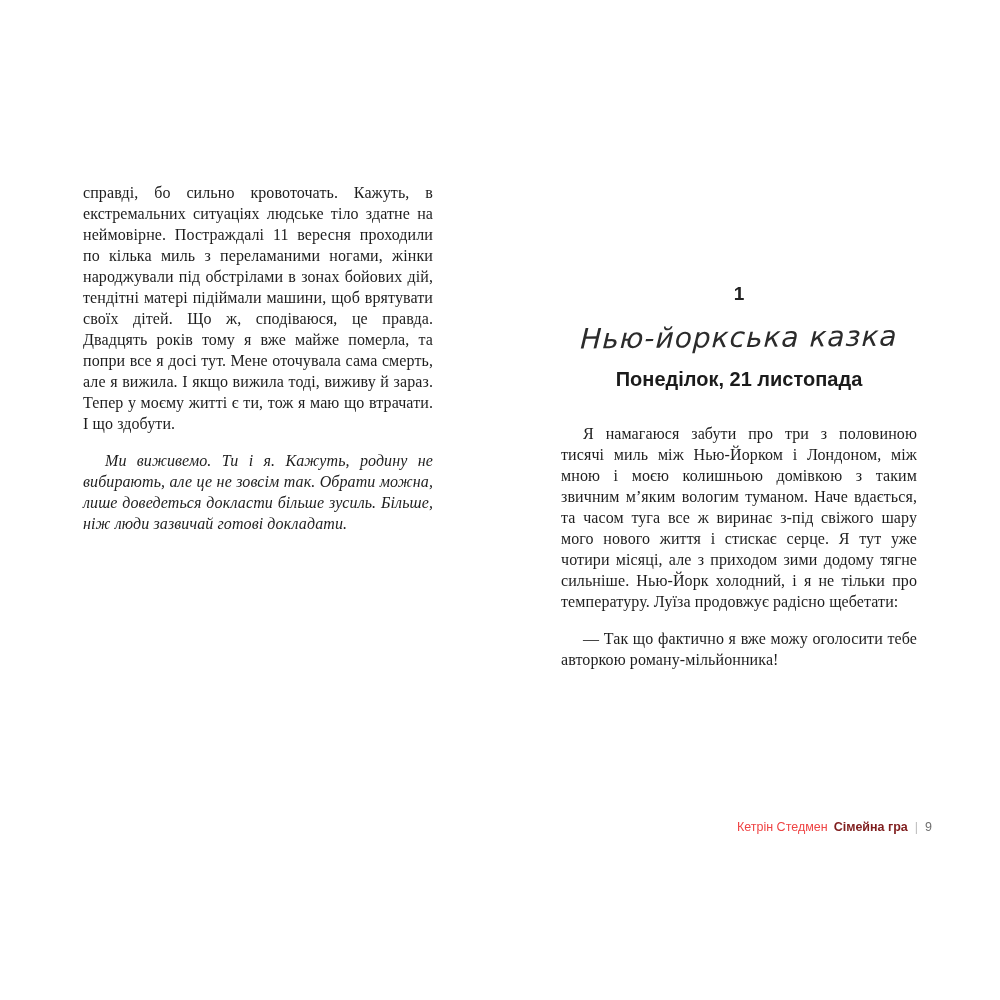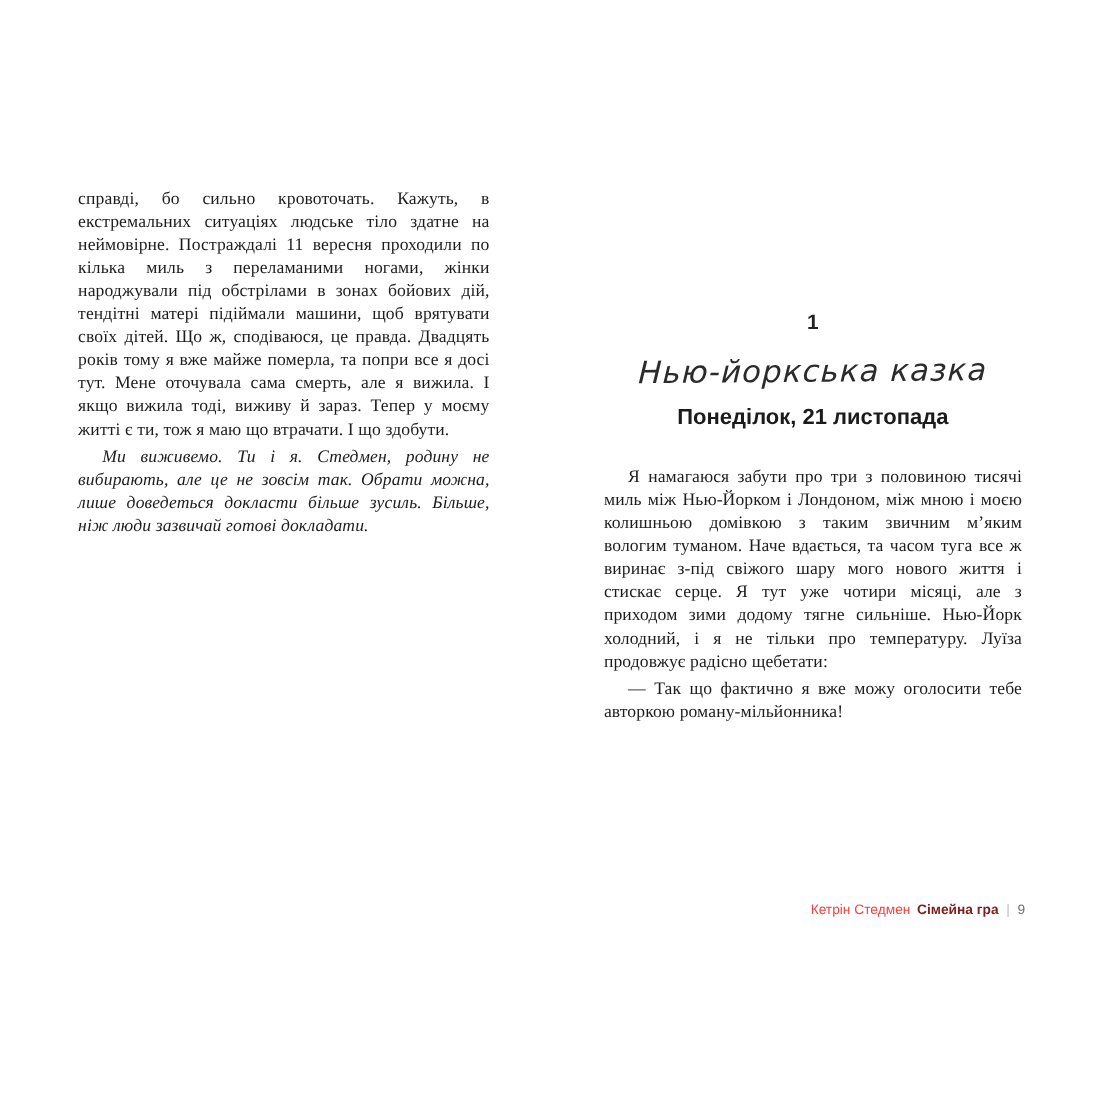--- a/index.html
+++ b/index.html
@@ -21,21 +21,21 @@
   }
   
   .page-left {
     position: absolute;
     left: 67px;
     top: 166px;
     width: 382px;
     color: #1d1d1d;
   }
   .para {
-    margin: 4px;
+    margin: 16px;
     font-size: 16px;
     line-height: 21px;
     text-align: justify;
     letter-spacing: 0.1px;
   }
   .para.indent { text-indent: 22px; }
   .para.italic { font-style: italic; }
   
   .page-right {
     position: absolute;
@@ -95,21 +95,21 @@
   .footer-divider { color: #bcbcbc; margin: 0 7px; }
   .footer-page-number { color: #6f6f6f; }
 </style>
 </head>
 <body>
 
 <div class="spread">
 
   <div class="page-left">
     <p class="para">справді, бо сильно кровоточать. Кажуть, в екстремальних ситуаціях людське тіло здатне на неймовірне. Постраждалі 11 вересня проходили по кілька миль з переламаними ногами, жінки народжували під обстрілами в зонах бойових дій, тендітні матері підіймали машини, щоб врятувати своїх дітей. Що ж, сподіваюся, це правда. Двадцять років тому я вже майже померла, та попри все я досі тут. Мене оточувала сама смерть, але я вижила. І якщо вижила тоді, виживу й зараз. Тепер у моєму житті є ти, тож я маю що втрачати. І що здобути.</p>
-    <p class="para italic indent">Ми виживемо. Ти і я. Стедмен, родину не вибирають, але це не зовсім так. Обрати можна, лише доведеться докласти більше зусиль. Більше, ніж люди зазвичай готові докладати.</p>
+    <p class="para italic indent">Ми виживемо. Ти і я. Кажуть, родину не вибирають, але це не зовсім так. Обрати можна, лише доведеться докласти більше зусиль. Більше, ніж люди зазвичай готові докладати.</p>
   </div>
 
   <div class="page-right">
     <div class="chapter-number">1</div>
     <div class="chapter-title">Нью-йоркська казка</div>
     <div class="chapter-date">Понеділок, 21 листопада</div>
 
     <div class="chapter-body">
       <p class="para indent">Я намагаюся забути про три з половиною тисячі миль між Нью-Йорком і Лондоном, між мною і моєю колишньою домівкою з таким звичним м’яким вологим туманом. Наче вдається, та часом туга все ж виринає з-під свіжого шару мого нового життя і стискає серце. Я тут уже чотири місяці, але з приходом зими додому тягне сильніше. Нью-Йорк холодний, і я не тільки про температуру. Луїза продовжує радісно щебетати:</p>
       <p class="para indent">— Так що фактично я вже можу оголосити тебе авторкою роману-мільйонника!</p>

